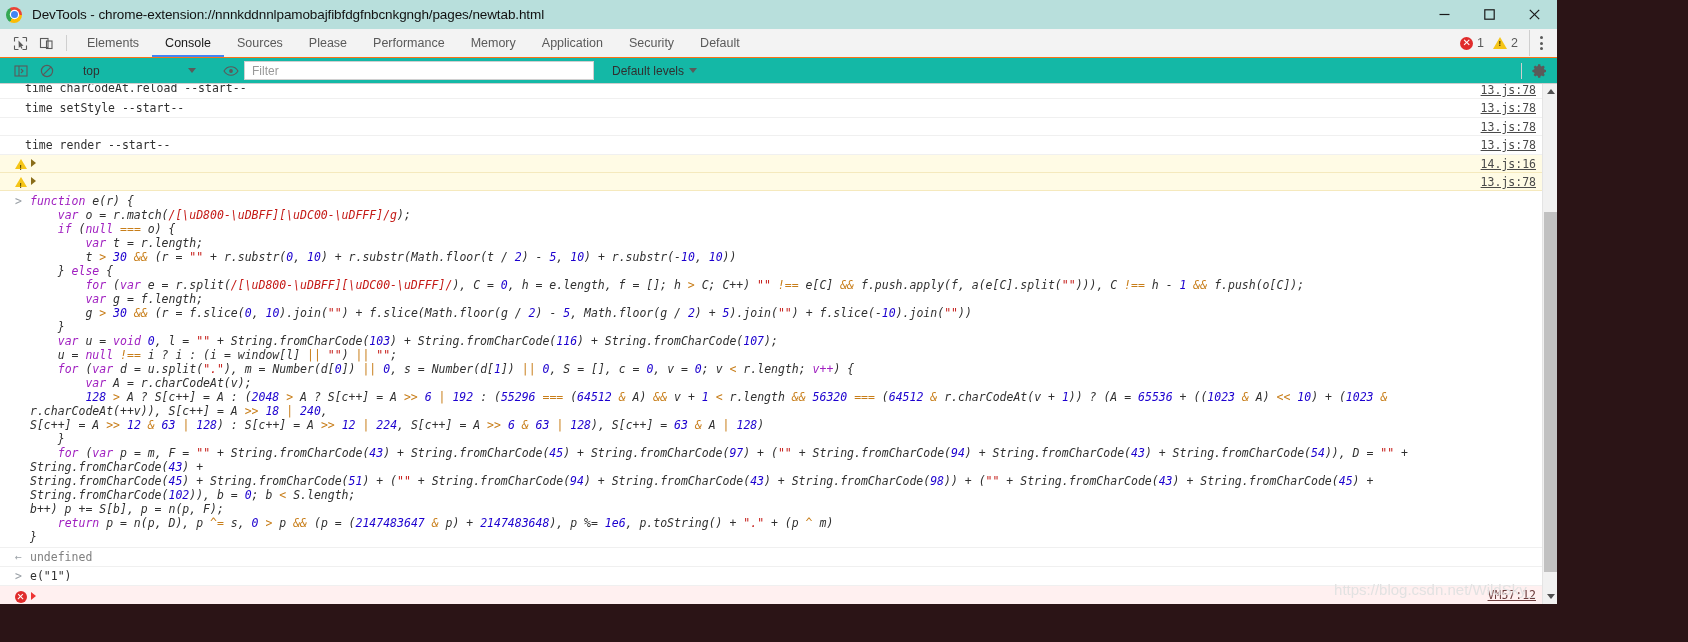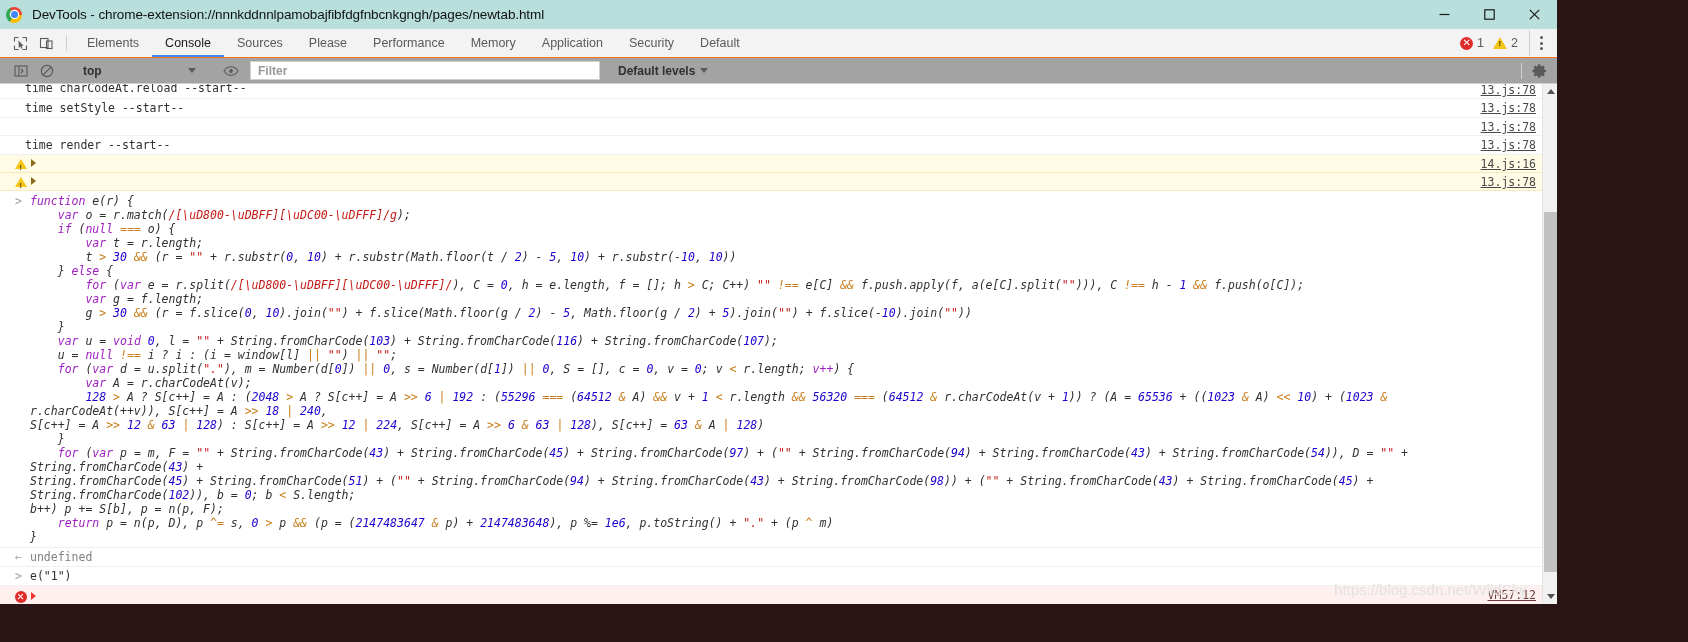--- a/index.html
+++ b/index.html
@@ -104,25 +104,24 @@
   .menu-dots {
     width: 22px; height: 26px; display: flex; flex-direction: column;
     align-items: center; justify-content: center; gap: 2.5px;
     border-left: 1px solid #cfcfcf; padding-left: 1px; margin-left: 2px;
   }
   .menu-dots i { width: 3px; height: 3px; background: #5a5a5a; border-radius: 50%; display: block; }
 
   
   .filterbar {
     height: 26px; min-height: 26px;
-    background: #a3a3a3;
+    background: #14b8a6;
     border-bottom: 1px solid #cdcdcd;
     display: flex; align-items: center;
     position: relative;
-    font-weight: bold;
   }
   .fb-icon {
     width: 26px; height: 25px; display: flex; align-items: center; justify-content: center;
     color: #5a5a5a;
   }
   .fb-icon:first-child { margin-left: 8px; }
   .ctx-select {
     display: flex; align-items: center;
     width: 128px; height: 19px;
     font-size: 12px; color: #303030;
@@ -131,21 +130,21 @@
   .ctx-select .caret {
     position: absolute; right: 7px; top: 7px;
     width: 0; height: 0;
     border-left: 4px solid transparent;
     border-right: 4px solid transparent;
     border-top: 5px solid #5a5a5a;
   }
   .filter-input {
     width: 350px; height: 19px;
     background: #fff; border: 1px solid #d0d0d0;
-    margin-left: 6px; padding: 0 7px;
+    padding: 0 7px;
     font-size: 12px; color: #999;
     display: flex; align-items: center;
     font-family: "Liberation Sans", sans-serif;
   }
   .levels {
     display: flex; align-items: center; gap: 5px;
     margin-left: 18px; font-size: 12px; color: #303030;
   }
   .levels .caret {
     width: 0; height: 0;

